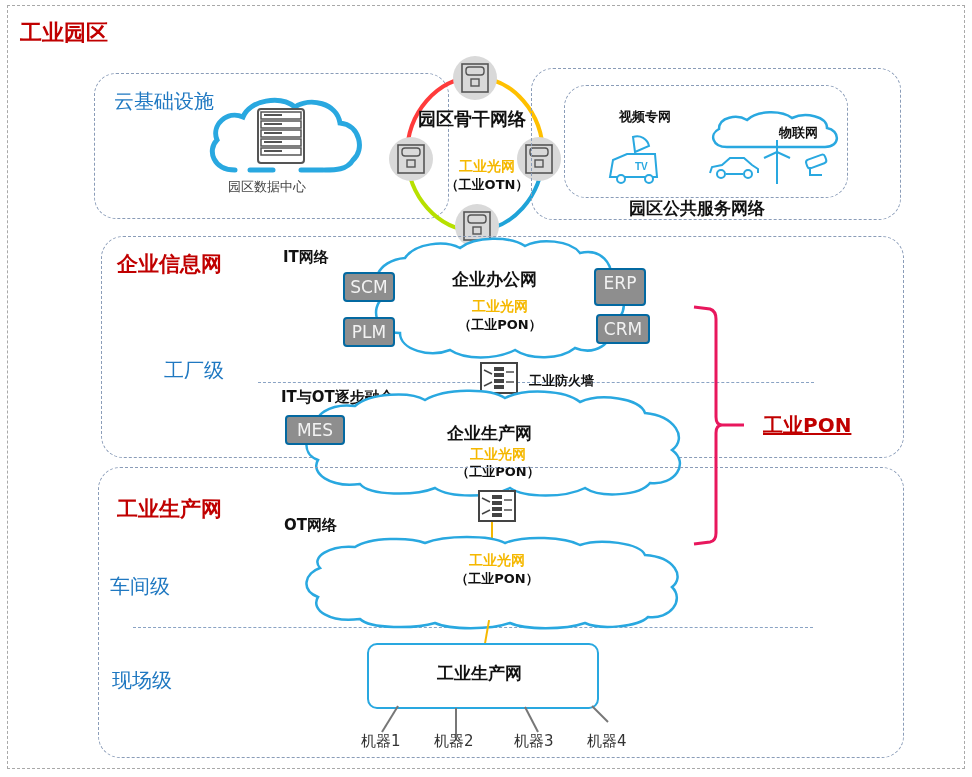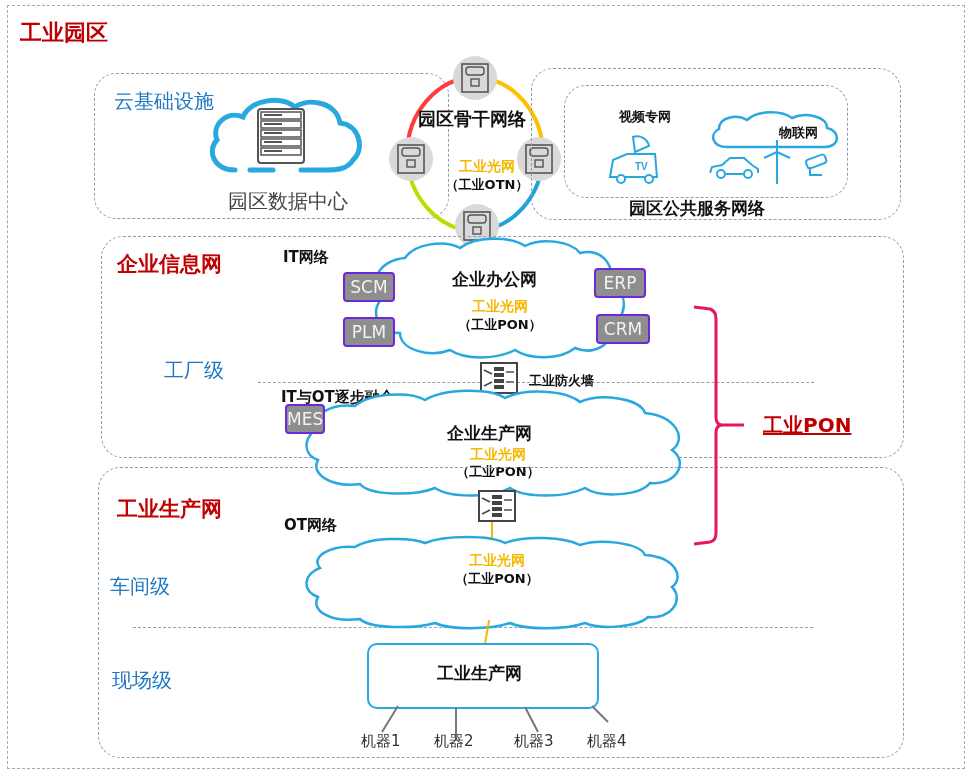--- a/index.html
+++ b/index.html
@@ -5,21 +5,21 @@
   html,body{margin:0;padding:0;background:#fff;}
   body{width:972px;height:777px;position:relative;overflow:hidden;font-family:"DejaVu Sans","Liberation Sans",sans-serif;}
   .abs{position:absolute;}
   .outer{left:7px;top:5px;width:958px;height:764px;border:1.5px dashed #a9a9a9;box-sizing:border-box;}
   .dbox{border:1.5px dashed #8a9cb8;border-radius:22px;box-sizing:border-box;}
   .title-red{color:#c00000;font-weight:bold;font-size:21px;white-space:nowrap;}
   .title-blue{color:#1f78c1;font-weight:normal;font-size:20px;white-space:nowrap;}
   .black-b{color:#111;font-weight:bold;white-space:nowrap;}
   .gold{color:#f5b800;font-weight:bold;font-size:14px;white-space:nowrap;text-align:center;}
   .pon{color:#111;font-weight:bold;font-size:13px;white-space:nowrap;text-align:center;}
-  .gray-btn{background:#8e8e8e;color:#f2f2f2;border:2px solid #6d28d9;border-radius:4px;font-size:17px;text-align:center;box-sizing:border-box;}
+  .gray-btn{background:#8e8e8e;color:#f2f2f2;border:2px solid #0369a1;border-radius:4px;font-size:17px;text-align:center;box-sizing:border-box;}
   .hline{border-top:1.5px dashed #8aa3c4;height:0;}
   .node{width:44px;height:44px;border-radius:50%;background:#d9d9d9;display:flex;align-items:center;justify-content:center;}
   svg{overflow:visible;}
 </style>
 </head>
 <body>
 
 <div class="abs outer"></div>
 <div class="abs title-red" style="left:20px;top:18px;font-size:22px;">工业园区</div>
 
@@ -40,21 +40,21 @@
     <rect x="4" y="40" width="40" height="7"></rect>
   </g>
   <g fill="#555">
       <rect x="7" y="6" width="18" height="2"></rect>
       <rect x="7" y="15" width="18" height="2"></rect>
       <rect x="7" y="24" width="18" height="2"></rect>
       <rect x="7" y="33" width="18" height="2"></rect>
       <rect x="7" y="42" width="18" height="2"></rect>
     </g>
 </svg>
-<div class="abs" style="left:228px;top:188px;font-size:20px;color:#444;">园区数据中心</div>
+<div class="abs" style="left:228px;top:178px;font-size:13px;color:#444;">园区数据中心</div>
 
 <svg class="abs" style="left:395px;top:65px;" width="170" height="175">
   <path d="M80,12 A70,78 0 0 0 12,90" fill="none" stroke="#ff3b3b" stroke-width="4"></path>
   <path d="M80,12 A70,78 0 0 1 148,90" fill="none" stroke="#ffc000" stroke-width="4"></path>
   <path d="M12,90 A70,78 0 0 0 80,166" fill="none" stroke="#b7e000" stroke-width="4"></path>
   <path d="M148,90 A70,78 0 0 1 80,166" fill="none" stroke="#1fa3d8" stroke-width="4"></path>
 </svg>
 <div class="abs node" style="left:453px;top:56px;">
   <svg width="28" height="30">
       <rect x="1" y="1" width="26" height="28" fill="none" stroke="#555" stroke-width="1.6"></rect>
@@ -126,21 +126,21 @@
 <div class="abs hline" style="left:258px;top:382px;width:556px;"></div>
 
 <svg class="abs" style="left:365px;top:238px;" width="275" height="122">
   <path d="M40,20 C50,5 80,2 95,10 C110,-2 145,-2 160,8 C175,0 205,2 215,15 C235,10 250,25 245,45 C265,55 262,80 245,88 C250,105 230,118 210,110 C195,122 165,122 150,112 C130,122 100,122 85,112 C65,120 35,112 35,95 C10,95 5,70 18,60 C2,48 12,22 40,20 Z" fill="#fff" stroke="#29a8e0" stroke-width="2.5"></path>
 </svg>
 <div class="abs black-b" style="left:452px;top:268px;font-size:17px;">企业办公网</div>
 <div class="abs gold" style="left:465px;top:298px;width:70px;">工业光网</div>
 <div class="abs pon" style="left:452px;top:316px;width:96px;">（工业PON）</div>
 <div class="abs gray-btn" style="left:343px;top:272px;width:52px;height:30px;line-height:26px;">SCM</div>
 <div class="abs gray-btn" style="left:343px;top:317px;width:52px;height:30px;line-height:26px;">PLM</div>
-<div class="abs gray-btn" style="left:594px;top:268px;width:52px;height:30px;line-height:26px;">ERP</div>
+<div class="abs gray-btn" style="left:594px;top:268px;width:52px;height:38px;line-height:26px;">ERP</div>
 <div class="abs gray-btn" style="left:596px;top:314px;width:54px;height:30px;line-height:26px;">CRM</div>
 
 <svg class="abs" style="left:480px;top:362px;" width="38" height="32">
   <rect x="1" y="1" width="36" height="30" fill="#fff" stroke="#444" stroke-width="2"></rect>
   <g fill="#444">
       <rect x="14" y="5" width="10" height="4"></rect>
       <rect x="14" y="11" width="10" height="4"></rect>
       <rect x="14" y="17" width="10" height="4"></rect>
       <rect x="14" y="23" width="10" height="4"></rect>
     </g>
@@ -151,21 +151,21 @@
       <line x1="26" y1="20" x2="34" y2="20"></line>
     </g>
 </svg>
 <div class="abs black-b" style="left:529px;top:372px;font-size:13px;">工业防火墙</div>
 
 <div class="abs black-b" style="left:281px;top:388px;font-size:15px;">IT与OT逐步融合</div>
 
 <svg class="abs" style="left:300px;top:388px;" width="390" height="110">
   <path d="M55,18 C70,5 110,3 125,12 C145,0 190,0 205,10 C225,0 265,2 280,14 C300,5 340,10 345,25 C375,28 388,50 372,62 C390,75 375,98 350,95 C340,108 300,110 285,100 C265,110 225,110 210,100 C190,110 150,110 135,100 C115,108 70,108 60,96 C30,100 10,85 18,72 C0,65 5,45 20,40 C10,28 30,15 55,18 Z" fill="#fff" stroke="#29a8e0" stroke-width="2.5"></path>
 </svg>
-<div class="abs gray-btn" style="left:285px;top:404px;width:40px;height:30px;line-height:26px;">MES</div>
+<div class="abs gray-btn" style="left:285px;top:415px;width:60px;height:30px;line-height:26px;">MES</div>
 <div class="abs black-b" style="left:447px;top:422px;font-size:17px;">企业生产网</div>
 <div class="abs gold" style="left:463px;top:446px;width:70px;">工业光网</div>
 <div class="abs pon" style="left:450px;top:463px;width:96px;">（工业PON）</div>
 
 <div class="abs dbox" style="left:98px;top:467px;width:806px;height:291px;"></div>
 <div class="abs title-red" style="left:117px;top:495px;">工业生产网</div>
 <div class="abs black-b" style="left:284px;top:516px;font-size:15px;">OT网络</div>
 <div class="abs title-blue" style="left:110px;top:573px;">车间级</div>
 <div class="abs hline" style="left:133px;top:627px;width:680px;"></div>
 <div class="abs title-blue" style="left:112px;top:667px;">现场级</div>

